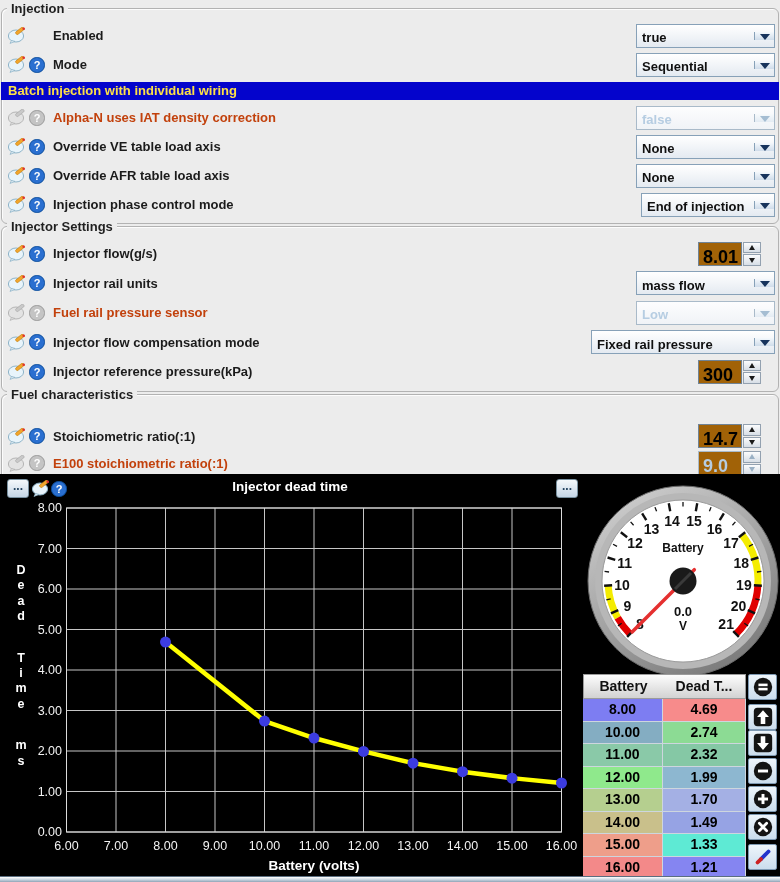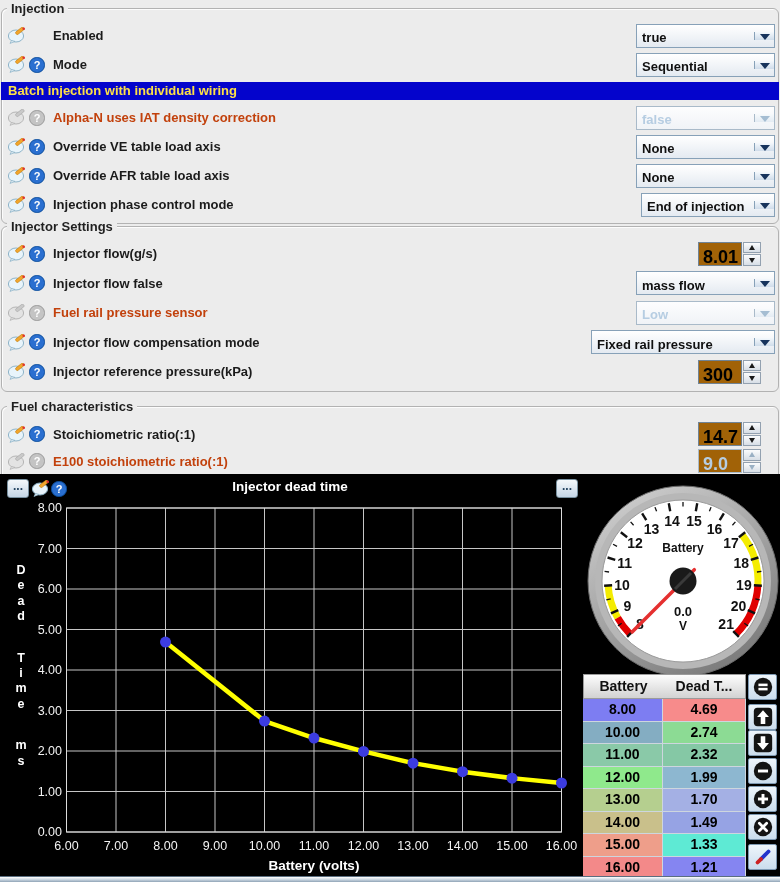--- a/index.html
+++ b/index.html
@@ -5,21 +5,21 @@
   html,body{margin:0;padding:0;}
   body{width:780px;height:882px;background:#ececec;font-family:"Liberation Sans",sans-serif;}
   #app{position:relative;width:780px;height:882px;overflow:hidden;background:#ececec;}
 
   
   #form-area{position:absolute;left:0;top:0;width:780px;}
   .group{position:relative;margin:0 1px;border:1px solid #b2b2b2;border-radius:6px;
          box-shadow:inset 1px 1px 0 rgba(255,255,255,.85);padding:12px 3px 4px 5px;box-sizing:border-box;}
   .group.g0{margin-top:8px;}
   .group.g1{margin-top:2px;}
-  .group.g2{margin-top:14px;padding-top:14px;}
+  .group.g2{margin-top:2px;padding-top:28px;}
   .gtitle{position:absolute;top:-8px;left:5px;background:#ececec;padding:0 4px;font-size:13px;
           font-weight:bold;color:#1f1f1f;line-height:15px;}
   .row{display:flex;align-items:center;height:29px;}
   .g1 .row{height:29.5px;}
   .g2 .row{height:27px;}
   .icon-slot{width:22px;flex:none;display:flex;align-items:center;}
   .help-slot{width:18px;flex:none;display:flex;align-items:center;}
   .flabel{font-size:13px;font-weight:bold;color:#1b1b1b;margin-left:6px;white-space:nowrap;}
   .row.disabled .flabel{color:#c2410c;}
   .ctrl{margin-left:auto;}
@@ -304,21 +304,21 @@
             </span>
           </span>
           <span class="help-slot">
             <span style="display: inline-flex;">
               <svg width="16" height="16" viewBox="0 0 16 16">
                 <rect x="0.5" y="0.5" width="15" height="15" rx="7.2" fill="#2a6fd0" stroke="#0d4f9e"></rect>
                 <text x="8" y="12" font-size="11" font-weight="bold" fill="#fff" text-anchor="middle" font-family="Liberation Sans,sans-serif">?</text>
               </svg>
             </span>
           </span>
-          <span class="flabel">Injector flow false</span>
+          <span class="flabel">Injector rail units</span>
           <div class="ctrl">
             <div class="combo" style="width: 139px;">
               <span class="cval">mass flow</span>
               <span class="cbtn">
                 <span class="arrow-down-glyph"></span>
               </span>
             </div>
           </div>
         </div>
         <div class="row disabled">

